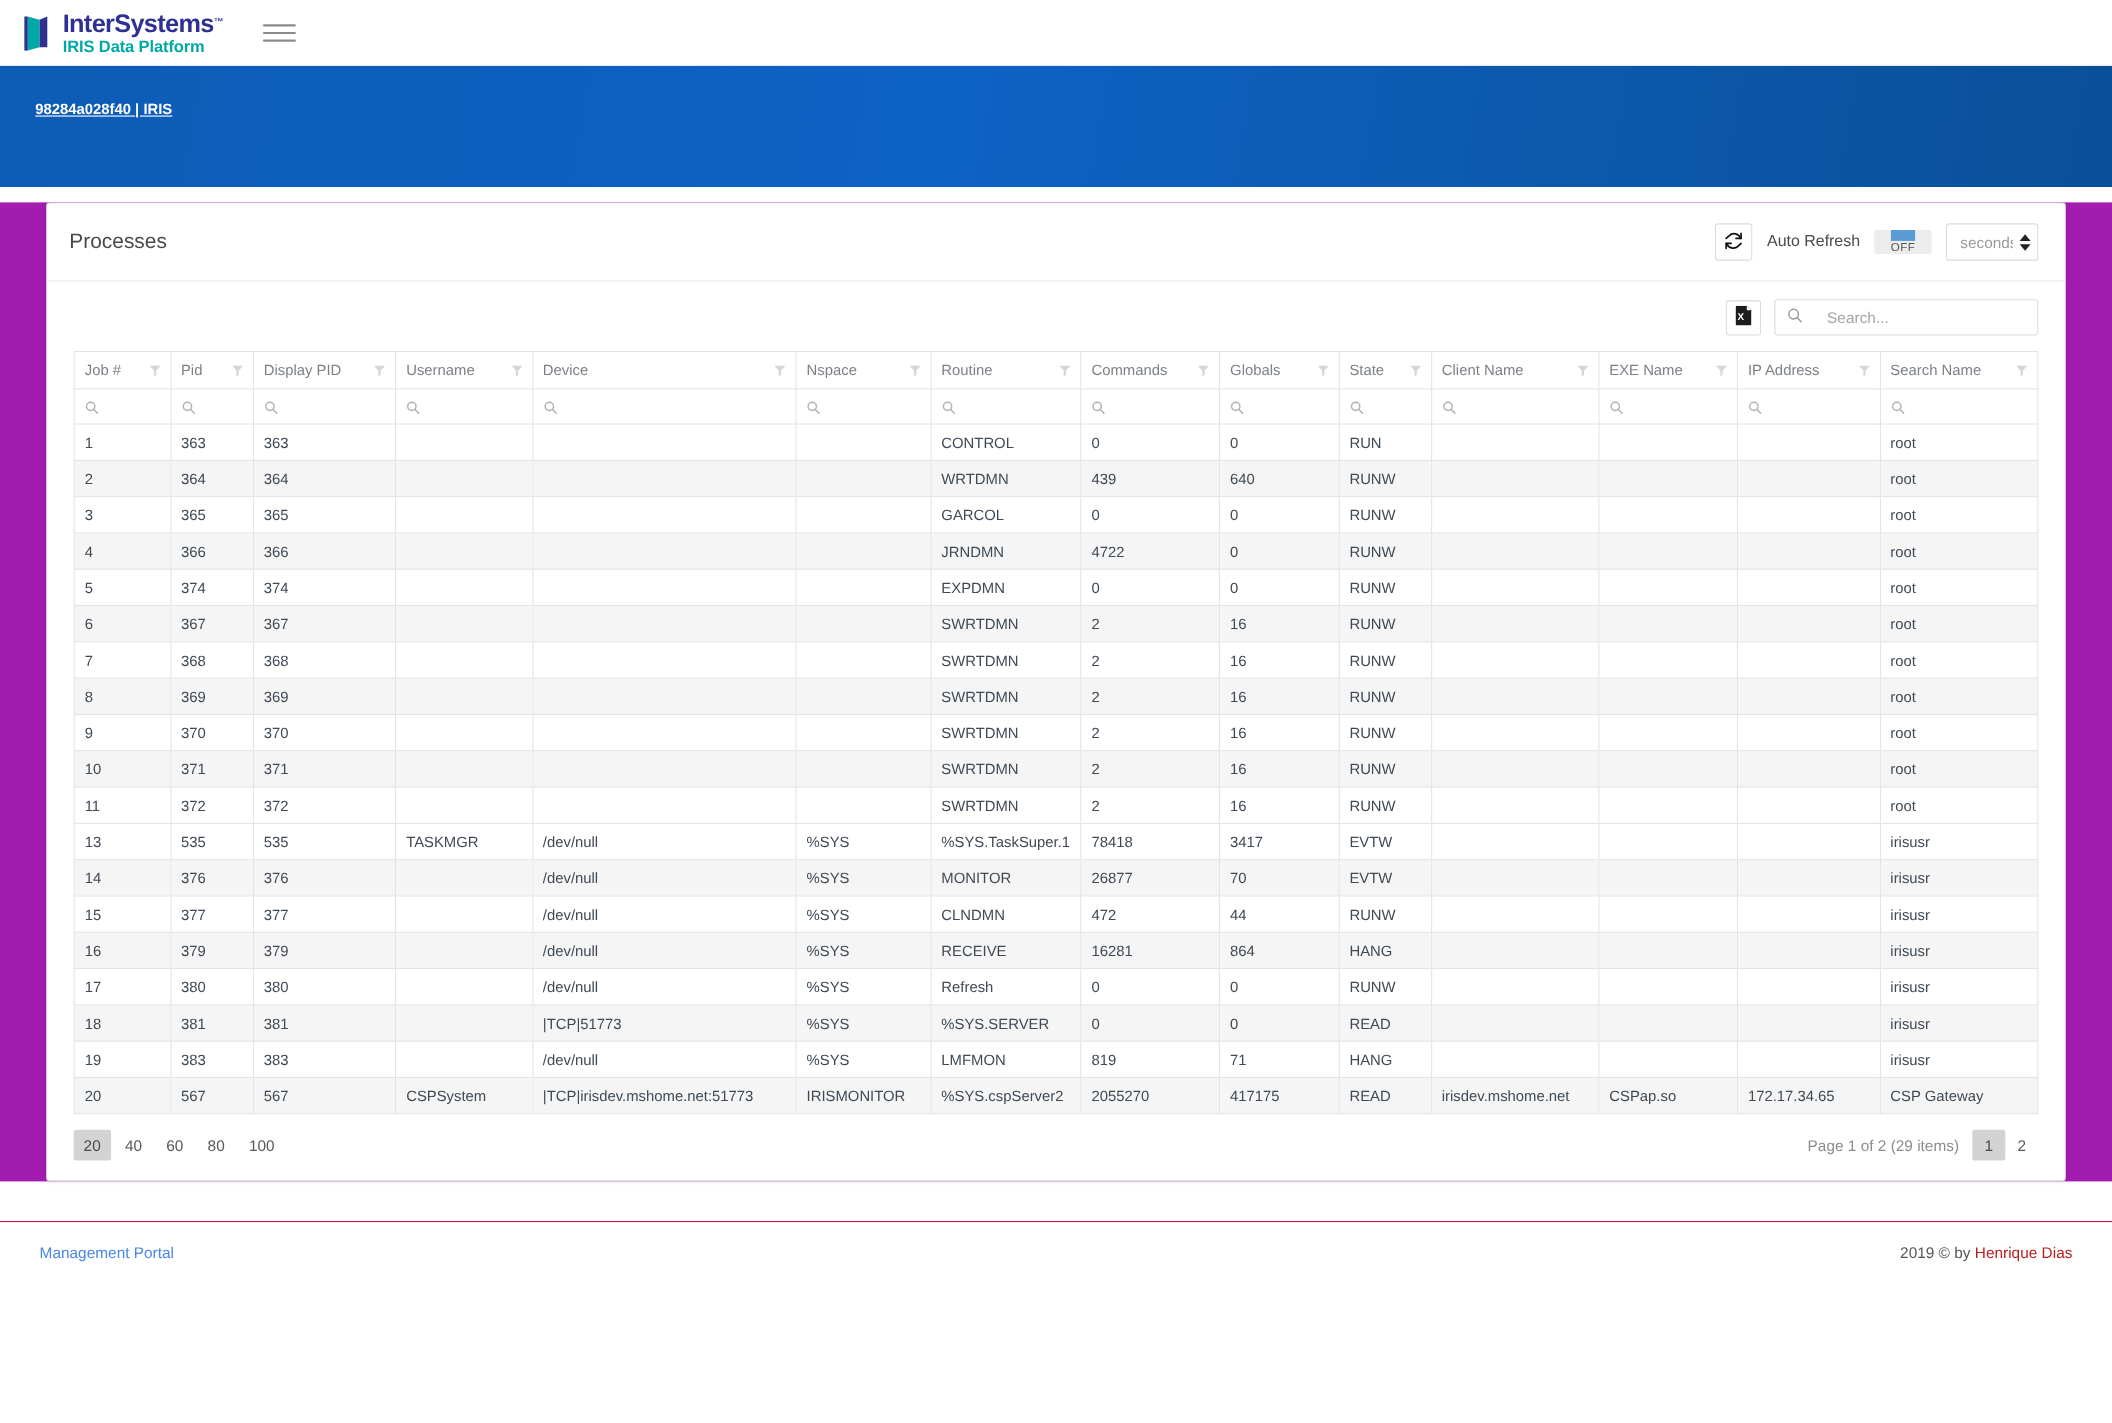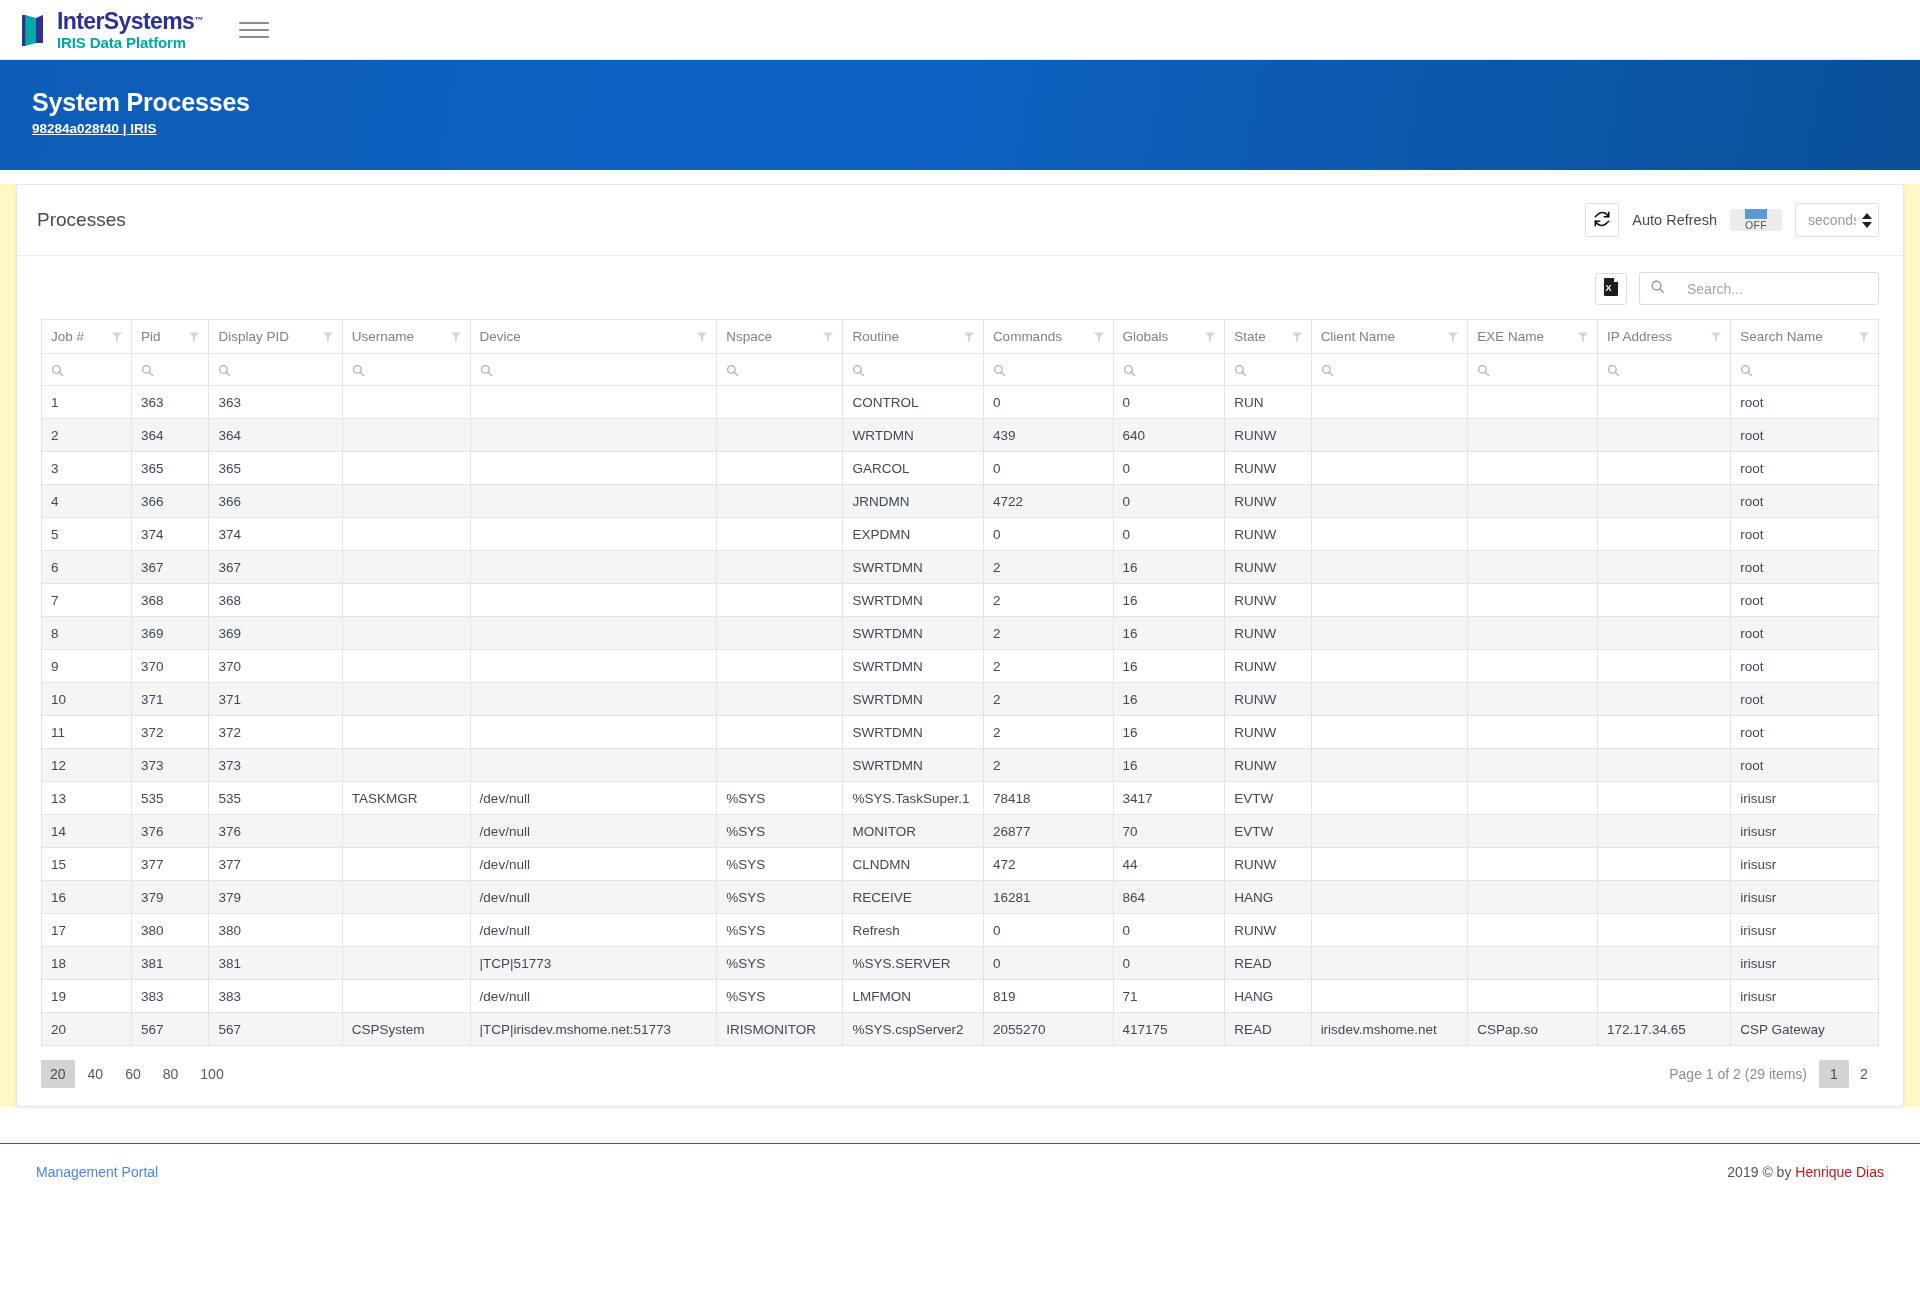--- a/index.html
+++ b/index.html
@@ -61,21 +61,21 @@
   }
   .hero-sub {
     margin-top: 4px;
     font-size: 13.5px;
     font-weight: bold;
     color: #ffffff;
     text-decoration: underline;
   }
 
   
-  .page-wrap { padding: 0 16px; background: #fef9c3; }
+  .page-wrap { padding: 0 42px; background: #a21caf; }
   .card {
     background: #fff;
     border: 1px solid #e6e6e6;
     border-radius: 3px;
     box-shadow: 0 1px 3px rgba(0,0,0,0.07);
     margin-top: 14px;
   }
   .card-header {
     display: flex;
     align-items: center;
@@ -257,21 +257,20 @@
     </span>
   </div>
   <button class="hamburger" aria-label="Menu">
     <span></span>
     <span></span>
     <span></span>
   </button>
 </div>
 
 <div class="hero">
-  <h1>System Processes</h1>
   <div class="hero-sub">98284a028f40 | IRIS</div>
 </div>
 
 <div class="page-wrap">
   <div class="card">
 
     <div class="card-header">
       <div class="card-title">Processes</div>
 
       <div class="header-tools">
@@ -687,36 +686,20 @@
               <td></td>
               <td>SWRTDMN</td>
               <td>2</td>
               <td>16</td>
               <td>RUNW</td>
               <td></td>
               <td></td>
               <td></td>
               <td>root</td>
             </tr>
-            <tr class="even">
-              <td>12</td>
-              <td>373</td>
-              <td>373</td>
-              <td></td>
-              <td></td>
-              <td></td>
-              <td>SWRTDMN</td>
-              <td>2</td>
-              <td>16</td>
-              <td>RUNW</td>
-              <td></td>
-              <td></td>
-              <td></td>
-              <td>root</td>
-            </tr>
             <tr class="odd">
               <td>13</td>
               <td>535</td>
               <td>535</td>
               <td>TASKMGR</td>
               <td>/dev/null</td>
               <td>%SYS</td>
               <td>%SYS.TaskSuper.1</td>
               <td>78418</td>
               <td>3417</td>

